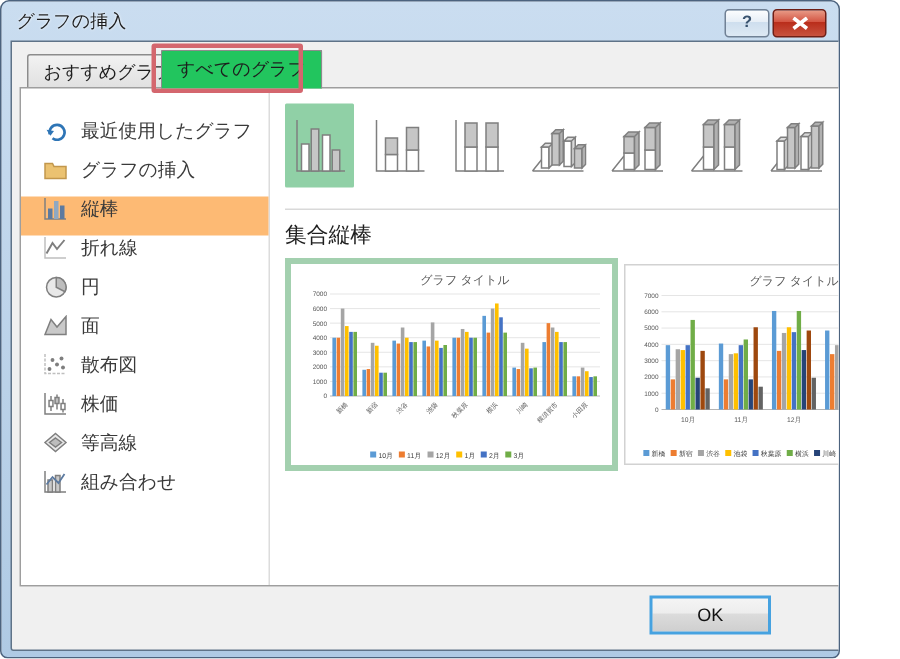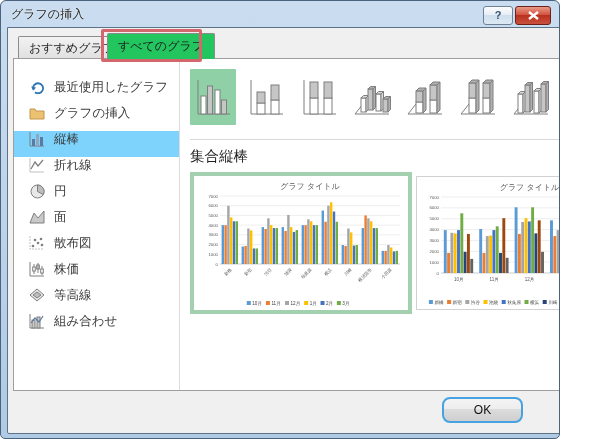--- a/index.html
+++ b/index.html
@@ -28,35 +28,35 @@
     border:1px solid #8C8C8C;border-bottom:none;border-radius:2px 2px 0 0;
     background:linear-gradient(#F2F2F2,#E0E0E0);}
   .tab.t1{left:10px;top:8px;}
   .tab.t2{left:99px;top:5px;height:26px;line-height:25px;background:#22c55e;z-index:3;}
   .annotation-box{position:absolute;left:93px;top:1px;width:101px;height:33px;border:3px solid #D4666E;border-radius:2px;z-index:4;pointer-events:none;}
 
   .tabpage{position:absolute;left:5px;top:30px;width:582px;height:333px;background:#fff;border:1px solid #9E9E9E;overflow:hidden;z-index:2;}
 
   .sidebar{position:absolute;left:0;top:0;width:166px;height:100%;border-right:1px solid #DCDCDC;padding-top:20px;}
   .side-item{height:26px;display:flex;gap:8px;padding-left:14px;font-size:12.5px;color:#3a3a3a;cursor:default;}
-  .side-item.selected{background:#7dd3fc;}
+  .side-item.selected{background:#fdba74;}
   .side-item .ico{width:18px;height:16px;flex:0 0 18px;display:flex;align-items:center;justify-content:center;}
 
   .panel{position:absolute;left:167px;top:0;right:0;bottom:0;}
   .icon-row{position:absolute;left:9px;top:10px;display:flex;gap:7px;}
   .subtype{width:46px;height:56px;display:flex;align-items:center;justify-content:center;border-radius:1px;}
   .subtype.selected{background:#90D0A6;}
   .sep{position:absolute;left:9px;right:8px;top:80px;border-top:1px solid #D9D9D9;}
   .section-heading{position:absolute;left:9px;top:88px;font-size:14.5px;font-weight:normal;color:#1f1f1f;}
 
   .preview1{position:absolute;left:9px;top:113px;width:222px;height:142px;background:#fff;border:4px solid #A3D0AF;overflow:hidden;}
   .preview2{position:absolute;left:235px;top:117px;width:172px;height:134px;background:#fff;border:1px solid #D2D2D2;border-right:none;overflow:hidden;}
 
-  .footer-ok{position:absolute;right:75px;bottom:10px;width:81px;height:26px;
-    border:2px solid #46A2E0;border-radius:8px;font-size:12px;color:#111;
+  .footer-ok{position:absolute;right:84px;bottom:10px;width:81px;height:26px;
+    border:2px solid #46A2E0;border-radius:0;font-size:12px;color:#111;
     background:linear-gradient(#F4F4F4,#EDEDED 45%,#DCDCDC 46%,#CFCFCF);}
   .footer-partial{position:absolute;right:6px;bottom:10px;width:26px;height:26px;
     border:1px solid #8E8E8E;border-radius:3px;
     background:linear-gradient(#F4F4F4,#EDEDED 45%,#DCDCDC 46%,#CFCFCF);}
   .grip{position:absolute;right:2px;bottom:2px;width:8px;height:8px;}
   .grip i{position:absolute;width:2px;height:2px;background:#B9B9B9;}
   .grip i:nth-child(1){right:0;bottom:0;}
   .grip i:nth-child(2){right:4px;bottom:0;}
   .grip i:nth-child(3){right:0;bottom:4px;}
 </style>

